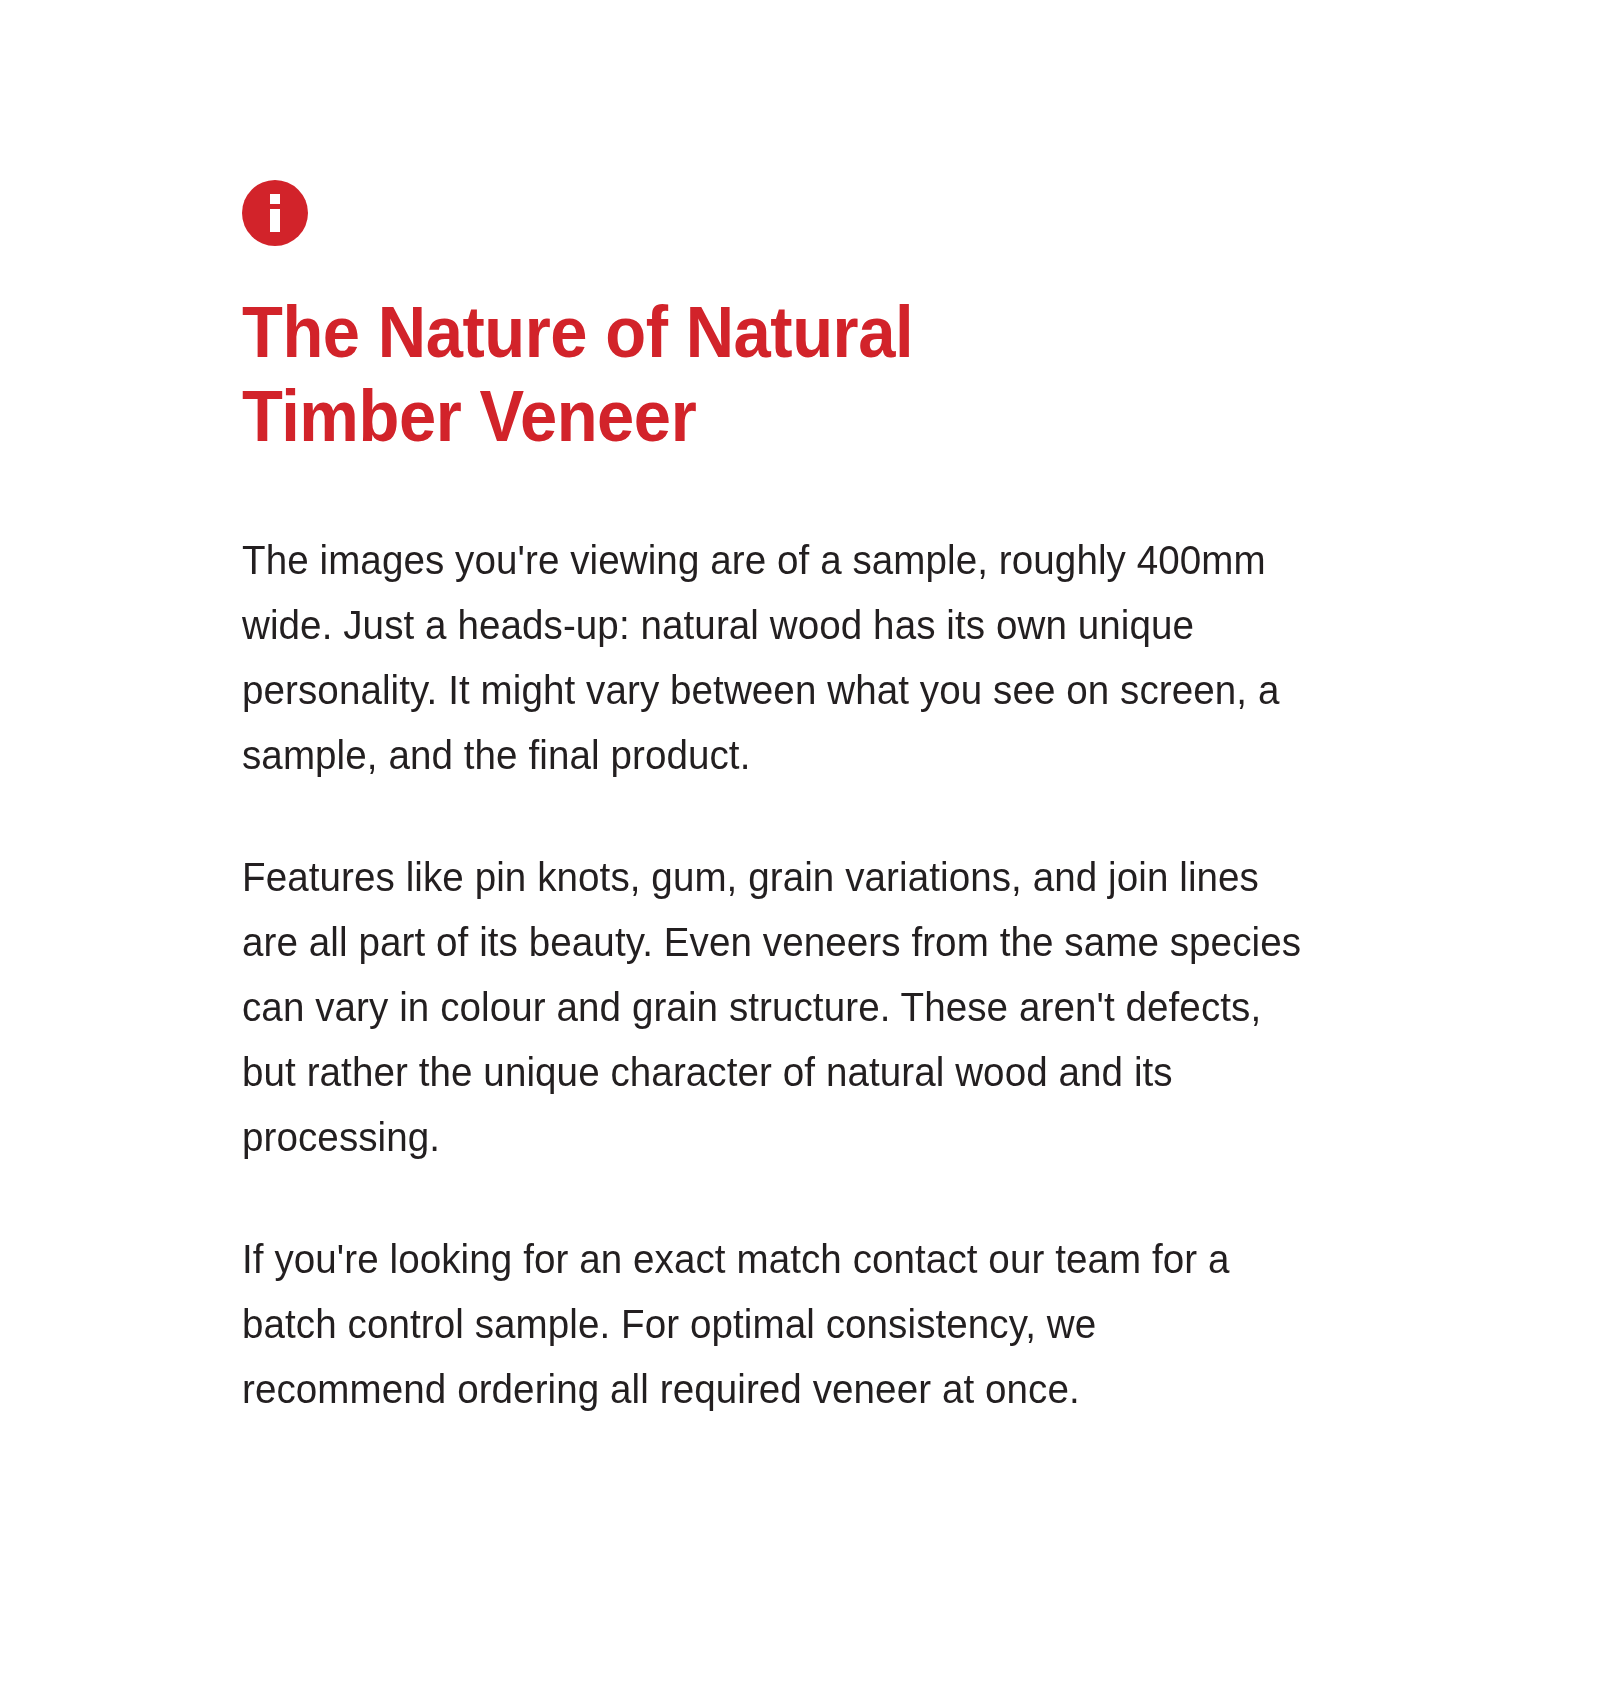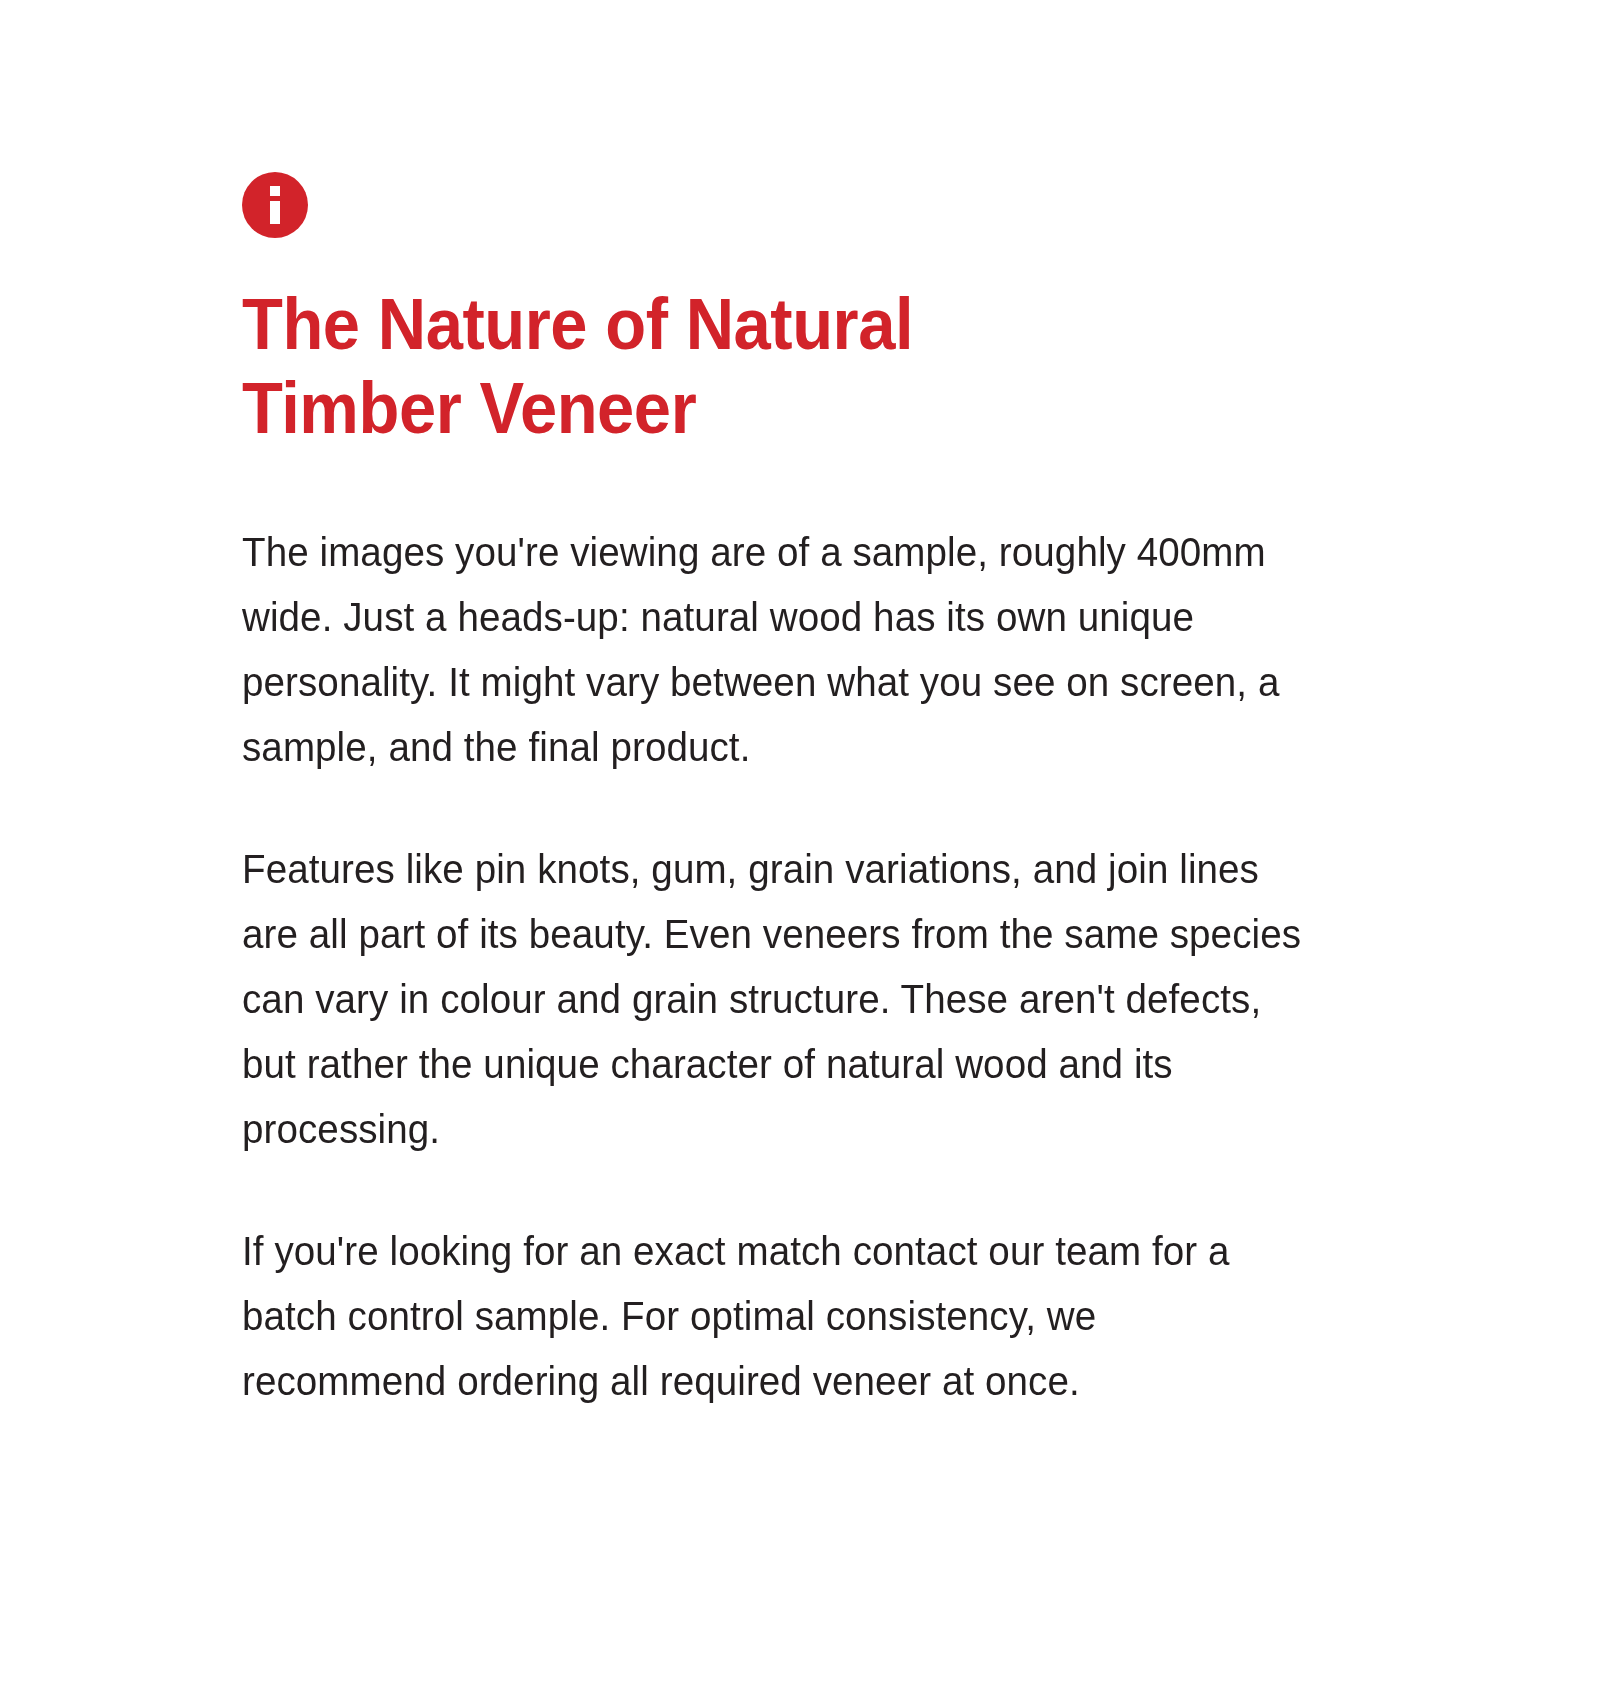--- a/index.html
+++ b/index.html
@@ -21,21 +21,21 @@
     top: 0;
     width: 1620px;
     height: 1686px;
     background: #ffffff;
     box-sizing: border-box;
   }
 
   .content {
     position: absolute;
     left: 242px;
-    top: 172px;
+    top: 180px;
     width: 1060px;
   }
 
   
   .info-badge {
     width: 66px;
     height: 66px;
     border-radius: 50%;
     background: #D2232A;
     display: flex;

